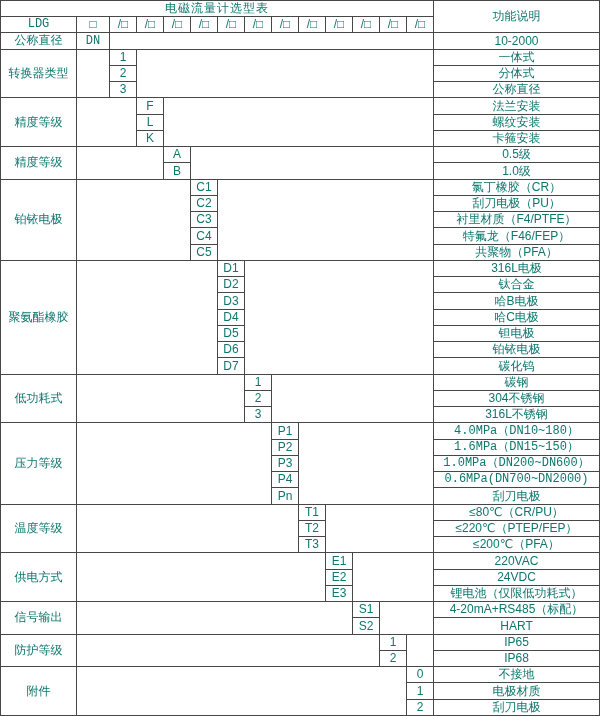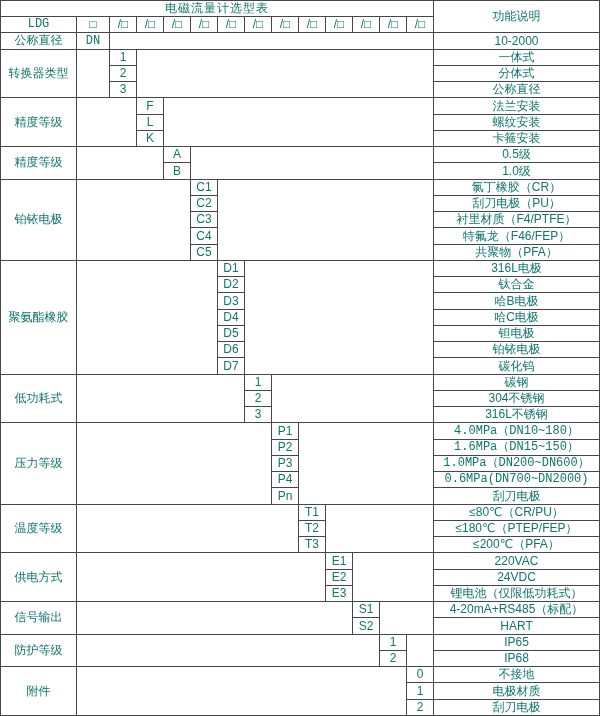--- a/index.html
+++ b/index.html
@@ -221,21 +221,21 @@
 
   <tr>
     <td rowspan="3">温度等级</td>
     <td colspan="8" rowspan="3"></td>
     <td class="codebox">T1</td>
     <td colspan="4" rowspan="3"></td>
     <td>≤80℃（CR/PU）</td>
   </tr>
   <tr>
     <td class="codebox">T2</td>
-    <td>≤180℃（PTEP/FEP）</td>
+    <td>≤220℃（PTEP/FEP）</td>
   </tr>
   <tr>
     <td class="codebox">T3</td>
     <td>≤200℃（PFA）</td>
   </tr>
 
   <tr>
     <td rowspan="3">供电方式</td>
     <td colspan="9" rowspan="3"></td>
     <td class="codebox">E1</td>

